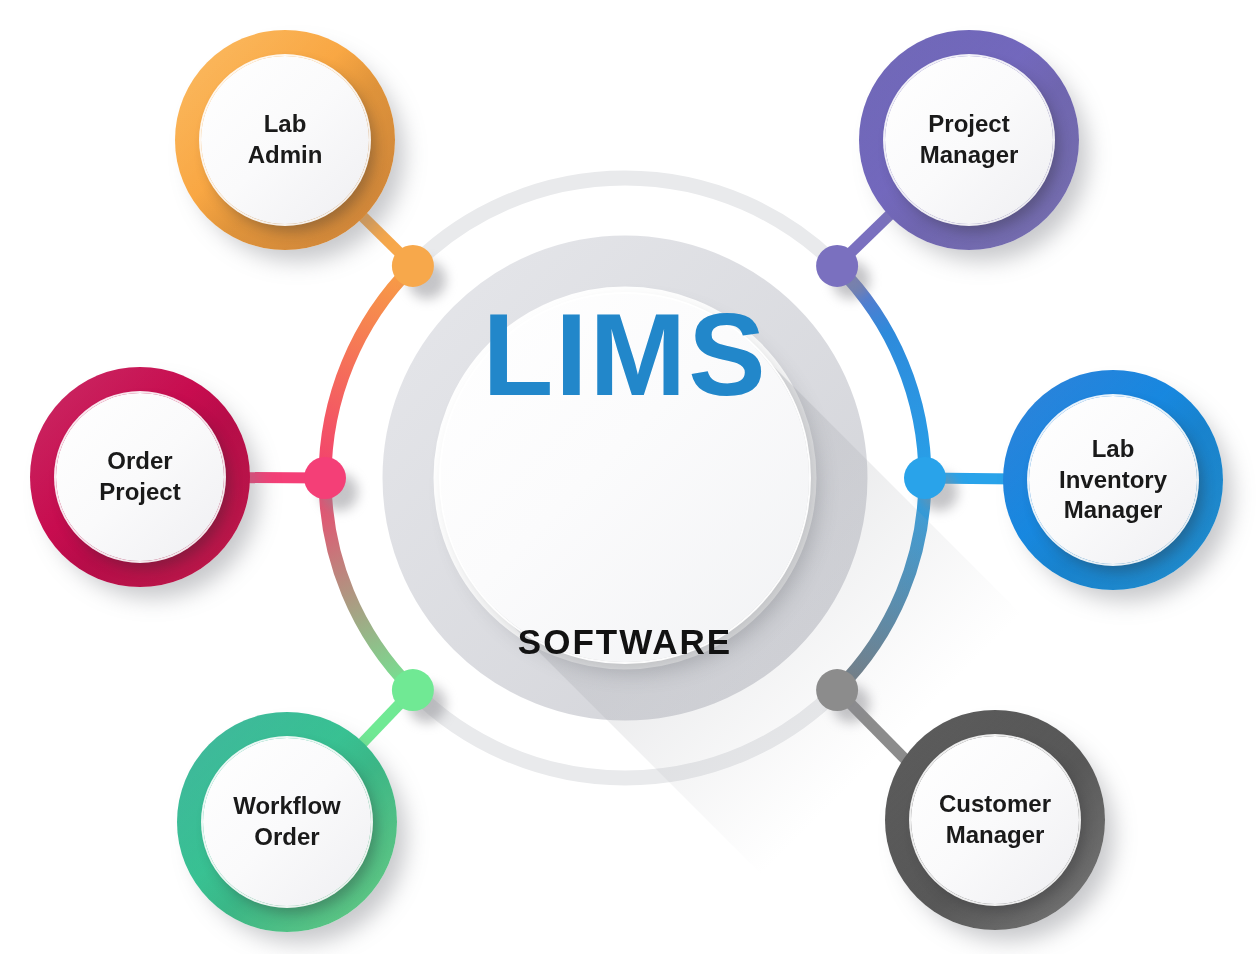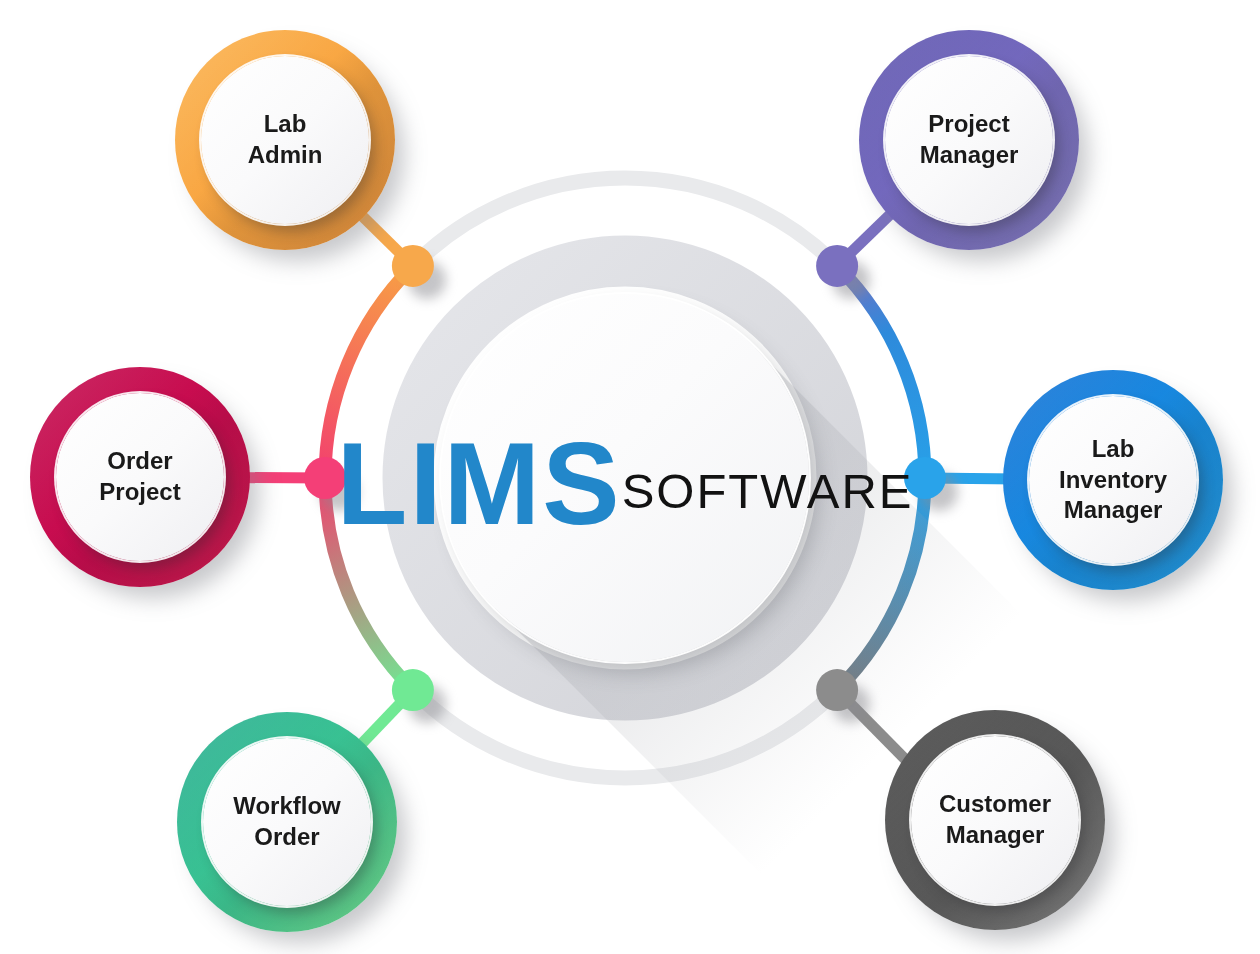--- a/index.html
+++ b/index.html
@@ -8,29 +8,29 @@
     background:#ffffff;
     font-family:"Liberation Sans","DejaVu Sans",sans-serif;
   }
   .canvas svg.layer{position:absolute;left:0;top:0;}
 
   
   .center-circle{
     position:absolute;left:441px;top:294px;width:368px;height:368px;border-radius:50%;
     background:linear-gradient(135deg,#ffffff 0%,#fbfbfc 45%,#f1f2f4 100%);
     box-shadow:0 0 0 2px rgba(255,255,255,.95), 9px 11px 20px rgba(95,98,106,.32);
-    display:flex;flex-direction:row;align-items:center;justify-content:center;
+    display:flex;flex-direction:column;align-items:center;justify-content:space-between;
     text-align:center;z-index:3;
   }
   .center-title{
     font-size:116px;font-weight:700;line-height:.82;letter-spacing:2px;
     color:#2287CA;margin-top:14px;
   }
   .center-subtitle{
-    font-size:49px;font-weight:400;letter-spacing:2px;color:#121212;margin-top:26px;
+    font-size:35px;font-weight:700;letter-spacing:2px;color:#121212;margin-top:26px;
   }
 
   
   .sat{position:absolute;width:220px;height:220px;border-radius:50%;z-index:2;
        box-shadow:13px 15px 22px -4px rgba(122,124,132,.42);}
   .sat::after{ 
     content:"";position:absolute;inset:0;border-radius:50%;
     background:linear-gradient(135deg,rgba(255,255,255,.14) 0%,rgba(255,255,255,0) 42%,
                rgba(0,0,0,.10) 58%,rgba(0,0,0,.16) 100%);
   }

